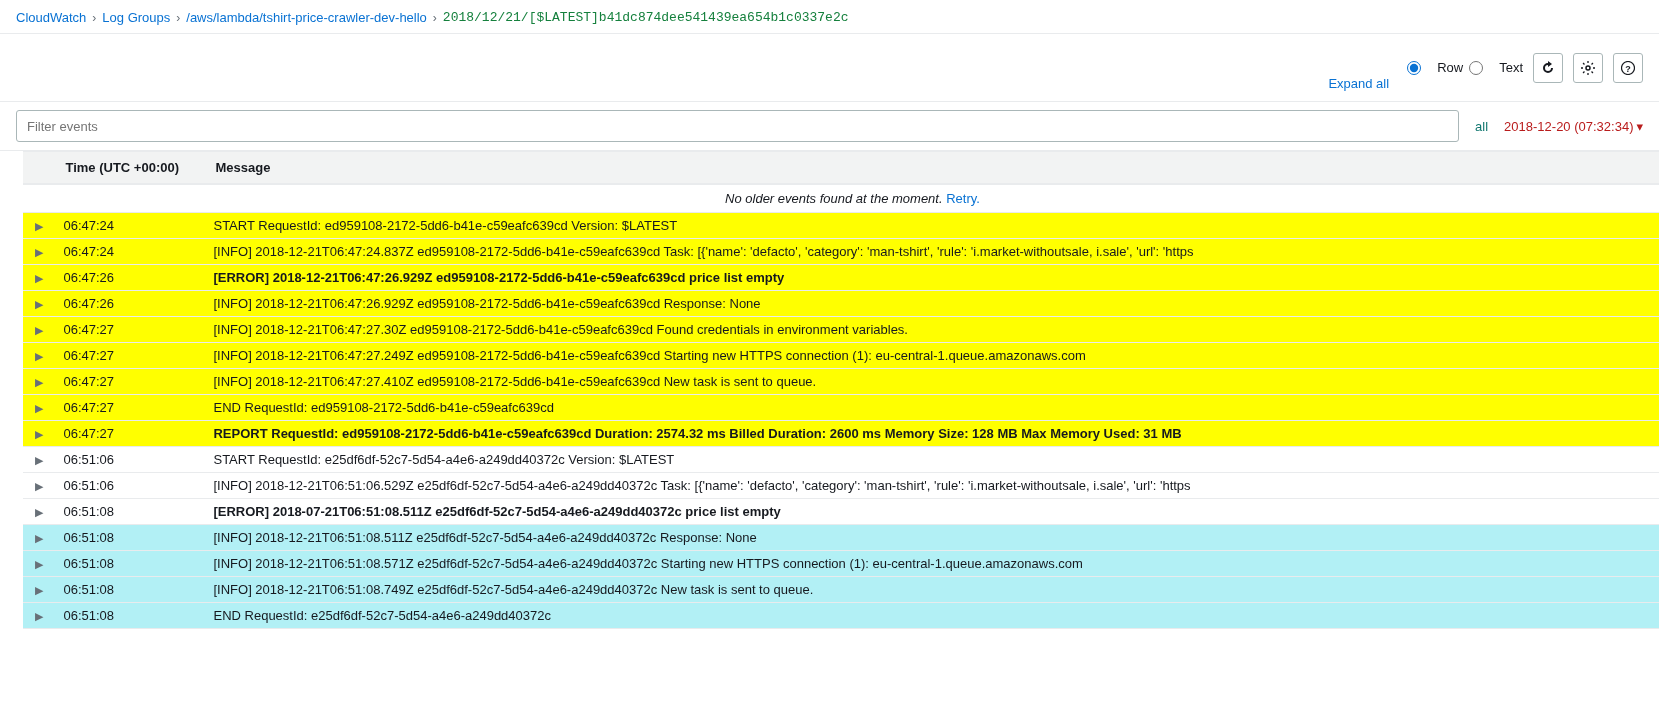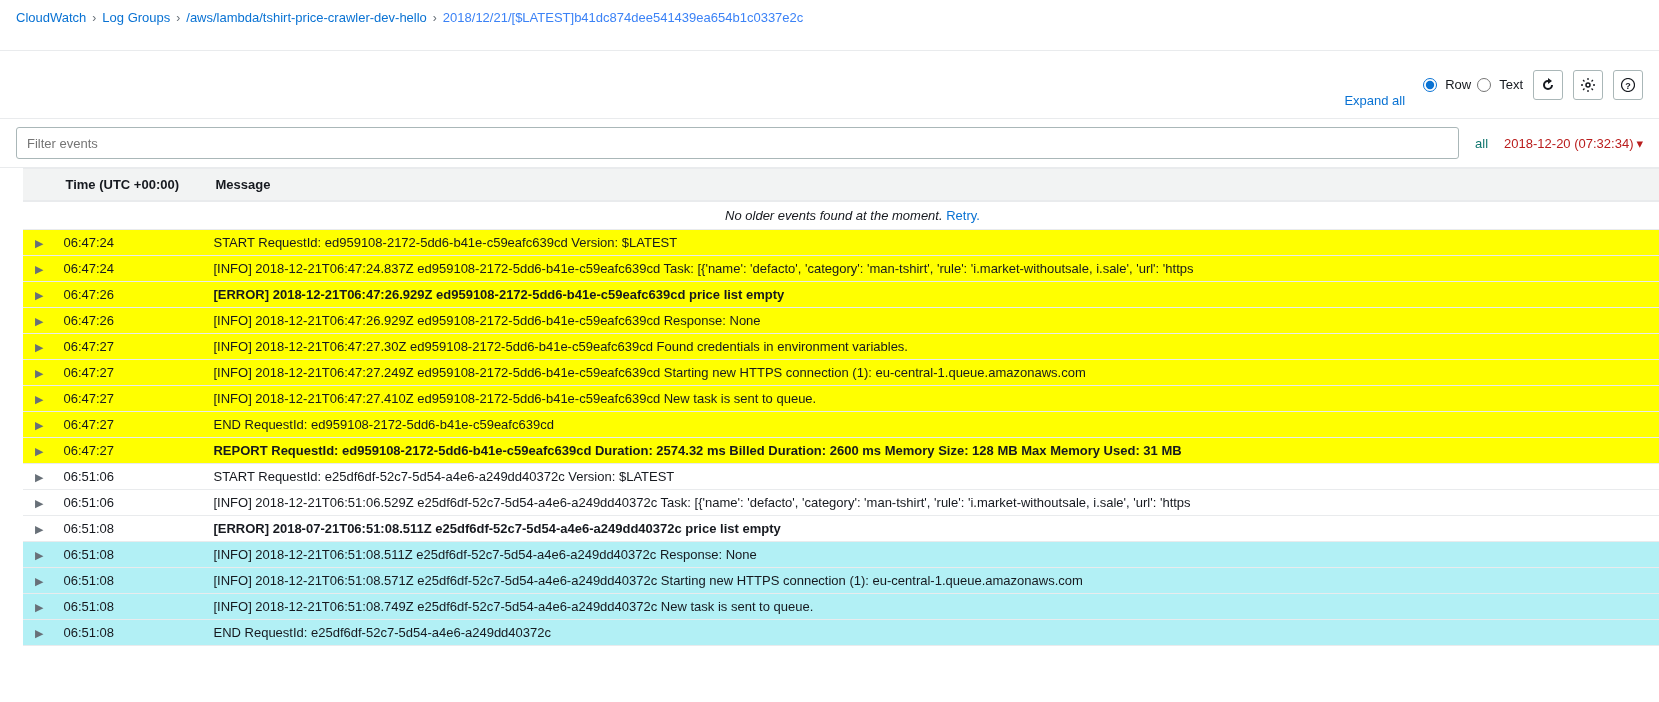--- a/index.html
+++ b/index.html
@@ -1,37 +1,37 @@
 <!DOCTYPE html>
 <html><head>
   <meta charset="utf-8">
   <style>
     * { box-sizing: border-box; margin: 0; padding: 0; }
     body { font-family: 'Amazon Ember', Arial, sans-serif; font-size: 13px; background: #fff; color: #16191f; overflow: hidden; }
 
     
     .breadcrumb {
-      display: flex; align-items: center; padding: 10px 16px 25px 16px;
+      display: flex; align-items: center; padding: 10px 16px 8px 16px;
       font-size: 13px; color: #16191f; gap: 6px; border-bottom: 1px solid #e9ebed;
     }
     .breadcrumb a { color: #0972d3; text-decoration: none; }
     .breadcrumb-sep { color: #687078; font-size: 12px; }
-    .breadcrumb-current { color: #3b82f6; }
+    .breadcrumb-current { color: #15803d; font-family: Liberation Mono, monospace; }
 
     
     .toolbar {
       display: flex; align-items: center; justify-content: flex-end;
       padding: 6px 16px; gap: 10px; border-bottom: 1px solid #e9ebed;
     }
     .expand-all-btn {
       color: #0972d3; background: none; border: none; cursor: pointer;
       font-size: 13px; font-weight: 500; padding: 4px 8px; margin-top: 32px;
     }
     .radio-group { display: flex; align-items: center; gap: 6px; }
-    .radio-label { display: flex; align-items: center; gap: 8px; font-size: 13px; color: #16191f; cursor: pointer; }
+    .radio-label { display: flex; align-items: center; gap: 16px; font-size: 13px; color: #16191f; cursor: pointer; }
     .radio-input { width: 14px; height: 14px; accent-color: #0972d3; cursor: pointer; }
     .icon-btn {
       width: 30px; height: 30px; border: 1px solid #aab7b8; background: #fff;
       border-radius: 3px; cursor: pointer; display: flex; align-items: center; justify-content: center;
       color: #16191f; font-size: 14px;
     }
 
     
     .filter-bar {
       display: flex; align-items: center; padding: 8px 16px; gap: 8px;

